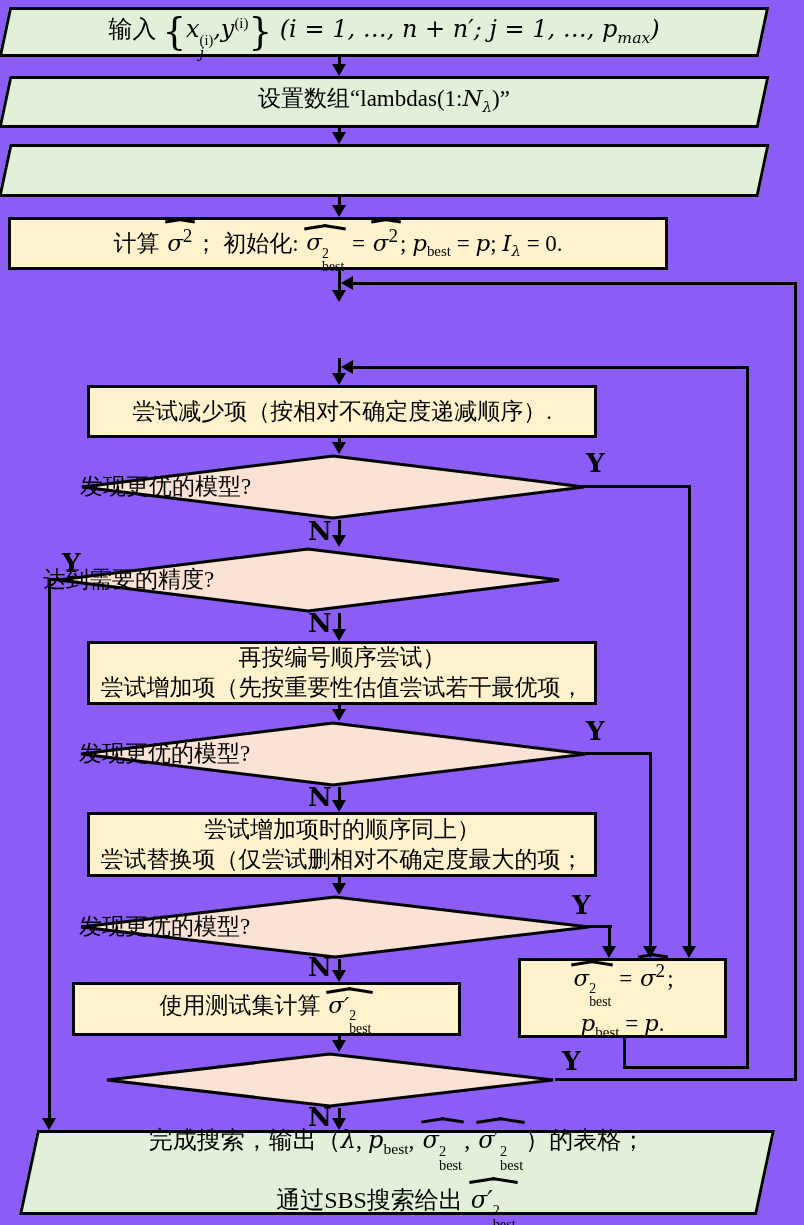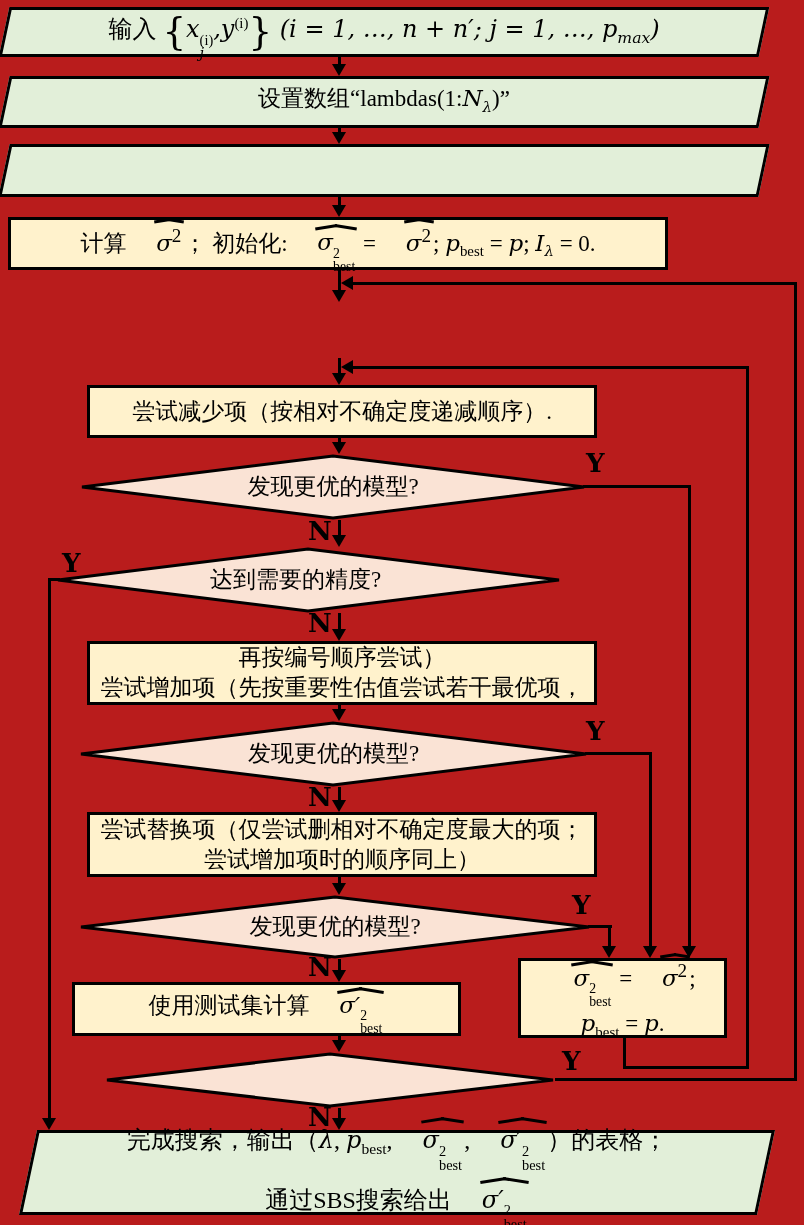--- a/index.html
+++ b/index.html
@@ -1,31 +1,31 @@
 <!DOCTYPE html>
 <html style="--green: #e2efd9; --yellow: #fff2cc; --pink: #fae3d5; --line: #000000;"><head>
 <meta charset="utf-8">
 <style>
   :root{
     --green:#e2efd9; --yellow:#fff2cc; --pink:#fae3d5; --line:#000000;
   }
   html,body{margin:0;padding:0;background:#fff;}
-  .canvas{position:relative;width:804px;height:1225px;background:#b91c1c;overflow:hidden;
+  .canvas{position:relative;width:804px;height:1225px;background:#8b5cf6;overflow:hidden;
           font-family:"Liberation Serif","DejaVu Serif",serif;color:#000;}
   .shape{position:absolute;box-sizing:border-box;}
   .rect{background:var(--yellow);border:3px solid var(--line);display:flex;align-items:center;justify-content:center;text-align:center;}
   .para{background:var(--green);border:3px solid var(--line);transform:skewX(-12deg);}
   .para-label{position:absolute;box-sizing:border-box;display:flex;flex-direction:column;align-items:center;justify-content:center;text-align:center;}
-  .dlabel{position:absolute;box-sizing:border-box;display:flex;align-items:center;justify-content:center;text-align:center;}
+  .dlabel{position:absolute;box-sizing:border-box;display:flex;align-items:center;text-align:center;}
   .t23{font-size:23px;line-height:30px;}
   .t24{font-size:24px;line-height:40px;}
   .mi{font-style:italic;font-family:"DejaVu Serif","Liberation Serif",serif;}
   sub,.sb{font-size:0.65em;}
   .ss{display:inline-flex;flex-direction:column;align-items:flex-start;font-size:0.60em;line-height:0.95;vertical-align:-0.55em;font-style:normal;}
-  .hat{position:relative;display:inline-block;padding:7px 2px 0 2px;margin-left:22px;}
+  .hat{position:relative;display:inline-block;padding:7px 2px 0 2px;}
   .hat::before,.hat::after{content:"";position:absolute;top:4px;height:2.5px;background:var(--line);width:53%;}
   .hat::before{left:0;transform-origin:100% 50%;transform:rotate(-9deg);}
   .hat::after{right:0;transform-origin:0 50%;transform:rotate(9deg);}
   .brace{font-size:1.55em;vertical-align:-0.18em;font-family:"DejaVu Serif",serif;}
   .hl,.vl{position:absolute;background:var(--line);}
   .hl{height:3px;} .vl{width:3px;}
   .ad{position:absolute;width:0;height:0;border-left:7px solid transparent;border-right:7px solid transparent;border-top:12px solid var(--line);}
   .al{position:absolute;width:0;height:0;border-top:7px solid transparent;border-bottom:7px solid transparent;border-right:12px solid var(--line);}
   .yn{position:absolute;font-weight:bold;font-size:26px;font-family:"DejaVu Serif","Liberation Serif",serif;}
   svg{display:block;}
@@ -97,22 +97,22 @@
     <svg width="509" height="66">
         <polygon points="2,33 254,2 507,33 254,64" style="fill:var(--pink);stroke:var(--line);stroke-width:3;"></polygon>
       </svg>
   </div>
   <div class="dlabel t23" style="left:79px;top:721px;width:509px;height:66px;">
     <span>发现更优的模型?</span>
   </div>
 
   <div class="shape rect t23" style="left:87px;top:812px;width:510px;height:65px;">
     <div>
+      <div>尝试增加项时的顺序同上）</div>
       <div>尝试替换项（仅尝试删相对不确定度最大的项；</div>
-      <div>尝试增加项时的顺序同上）</div>
     </div>
   </div>
 
   <div class="shape" style="left:79px;top:895px;width:512px;height:64px;">
     <svg width="512" height="64">
         <polygon points="2,32 256,2 510,32 256,62" style="fill:var(--pink);stroke:var(--line);stroke-width:3;"></polygon>
       </svg>
   </div>
   <div class="dlabel t23" style="left:79px;top:895px;width:512px;height:64px;">
     <span>发现更优的模型?</span>

